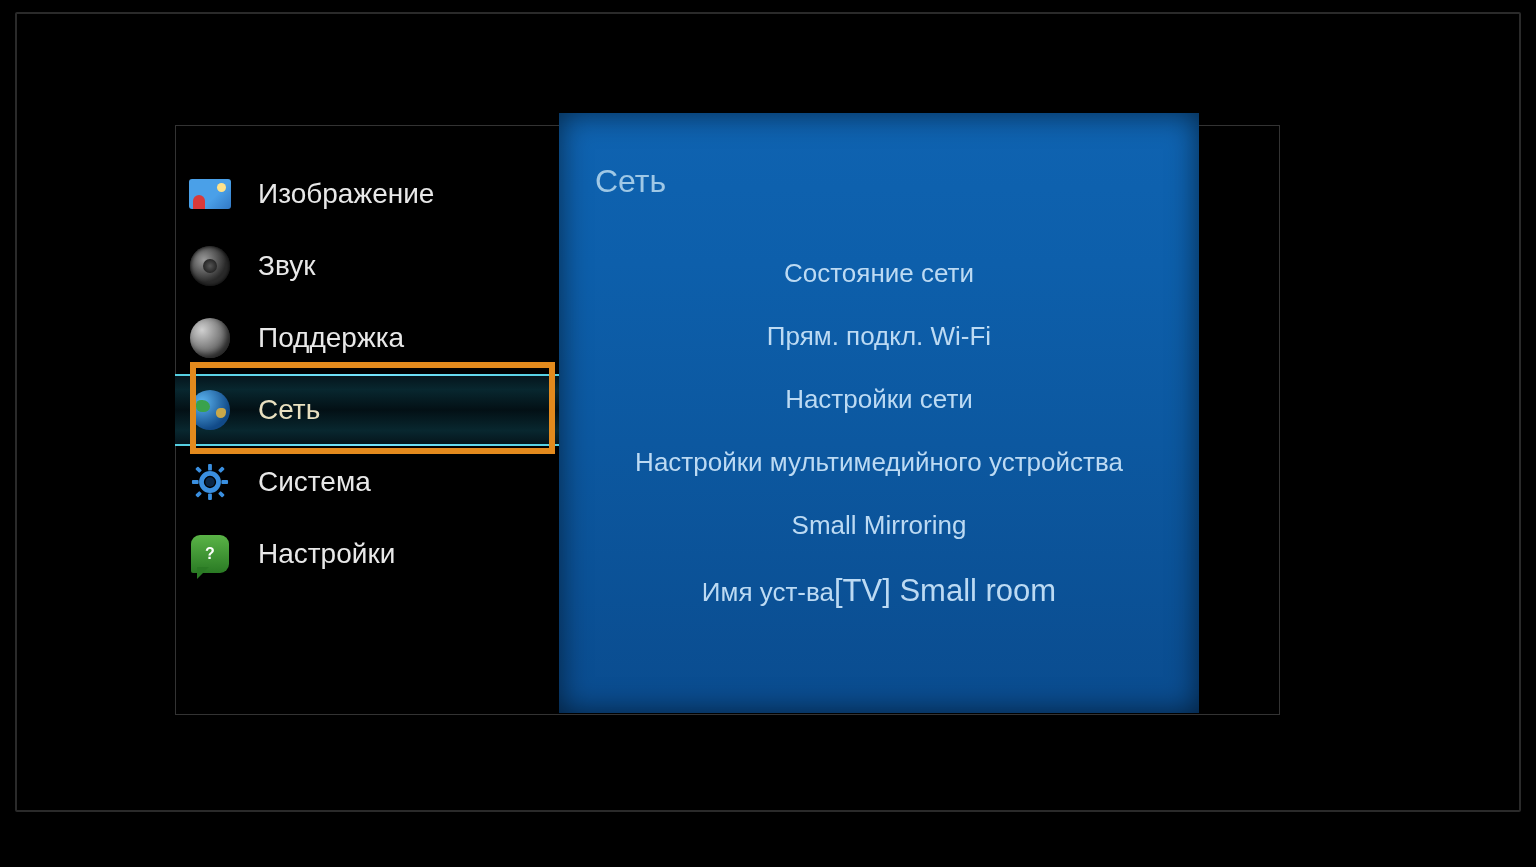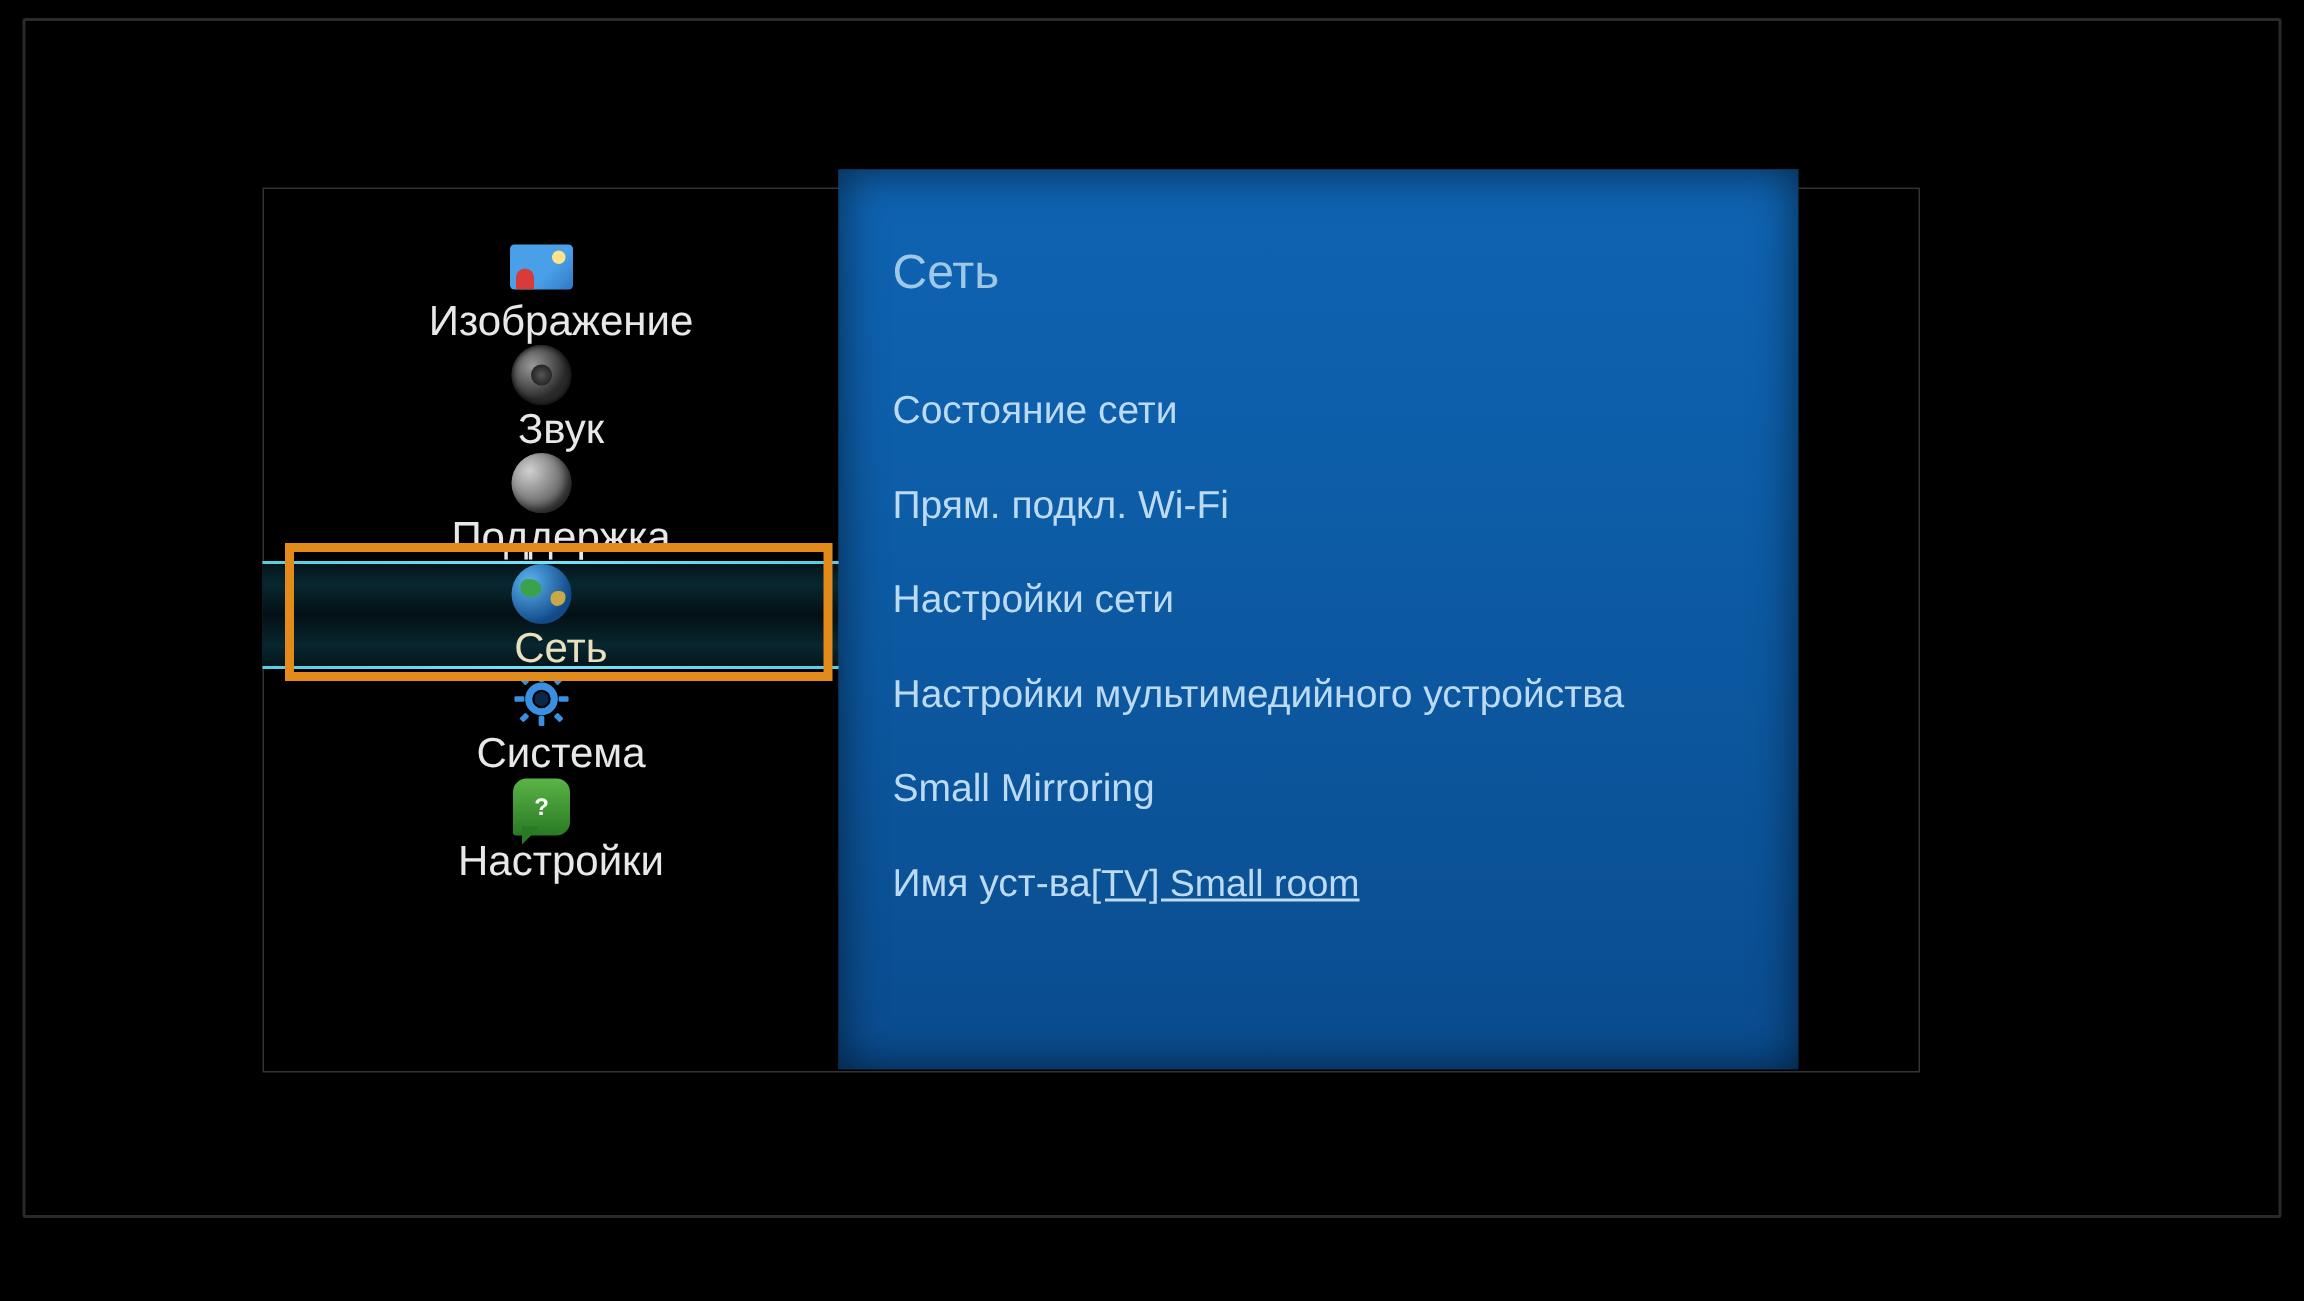--- a/index.html
+++ b/index.html
@@ -36,21 +36,20 @@
       width: 385px;
     }
     .side-item {
       display: flex;
       align-items: center;
       height: 72px;
       padding-left: 13px;
       color: #e8e8e8;
       font-size: 28px;
       position: relative;
-      flex-direction: column;
     }
     .side-item .icon {
       width: 44px;
       height: 44px;
       margin-right: 26px;
       display: flex;
       align-items: center;
       justify-content: center;
     }
     .side-item.selected {
@@ -94,27 +93,26 @@
       font-size: 32px;
       color: #9fc8e6;
       margin-bottom: 58px;
       font-weight: 400;
     }
     .panel-item {
       font-size: 26px;
       margin-bottom: 32px;
       color: #bcdaf3;
       display: flex;
-      justify-content: flex-start;
+      justify-content: center;
       align-items: baseline;
     }
     .panel-item .value {
-      font-size: 25px;
+      font-size: 31px;
       color: #bcdaf3;
-      text-decoration: underline;
     }
     
     .ic-picture {
       width: 42px; height: 30px;
       background: linear-gradient(135deg, #4aa0e8 60%, #3178c5 100%);
       border-radius: 3px;
       position: relative;
       overflow: hidden;
     }
     .ic-picture::before {

